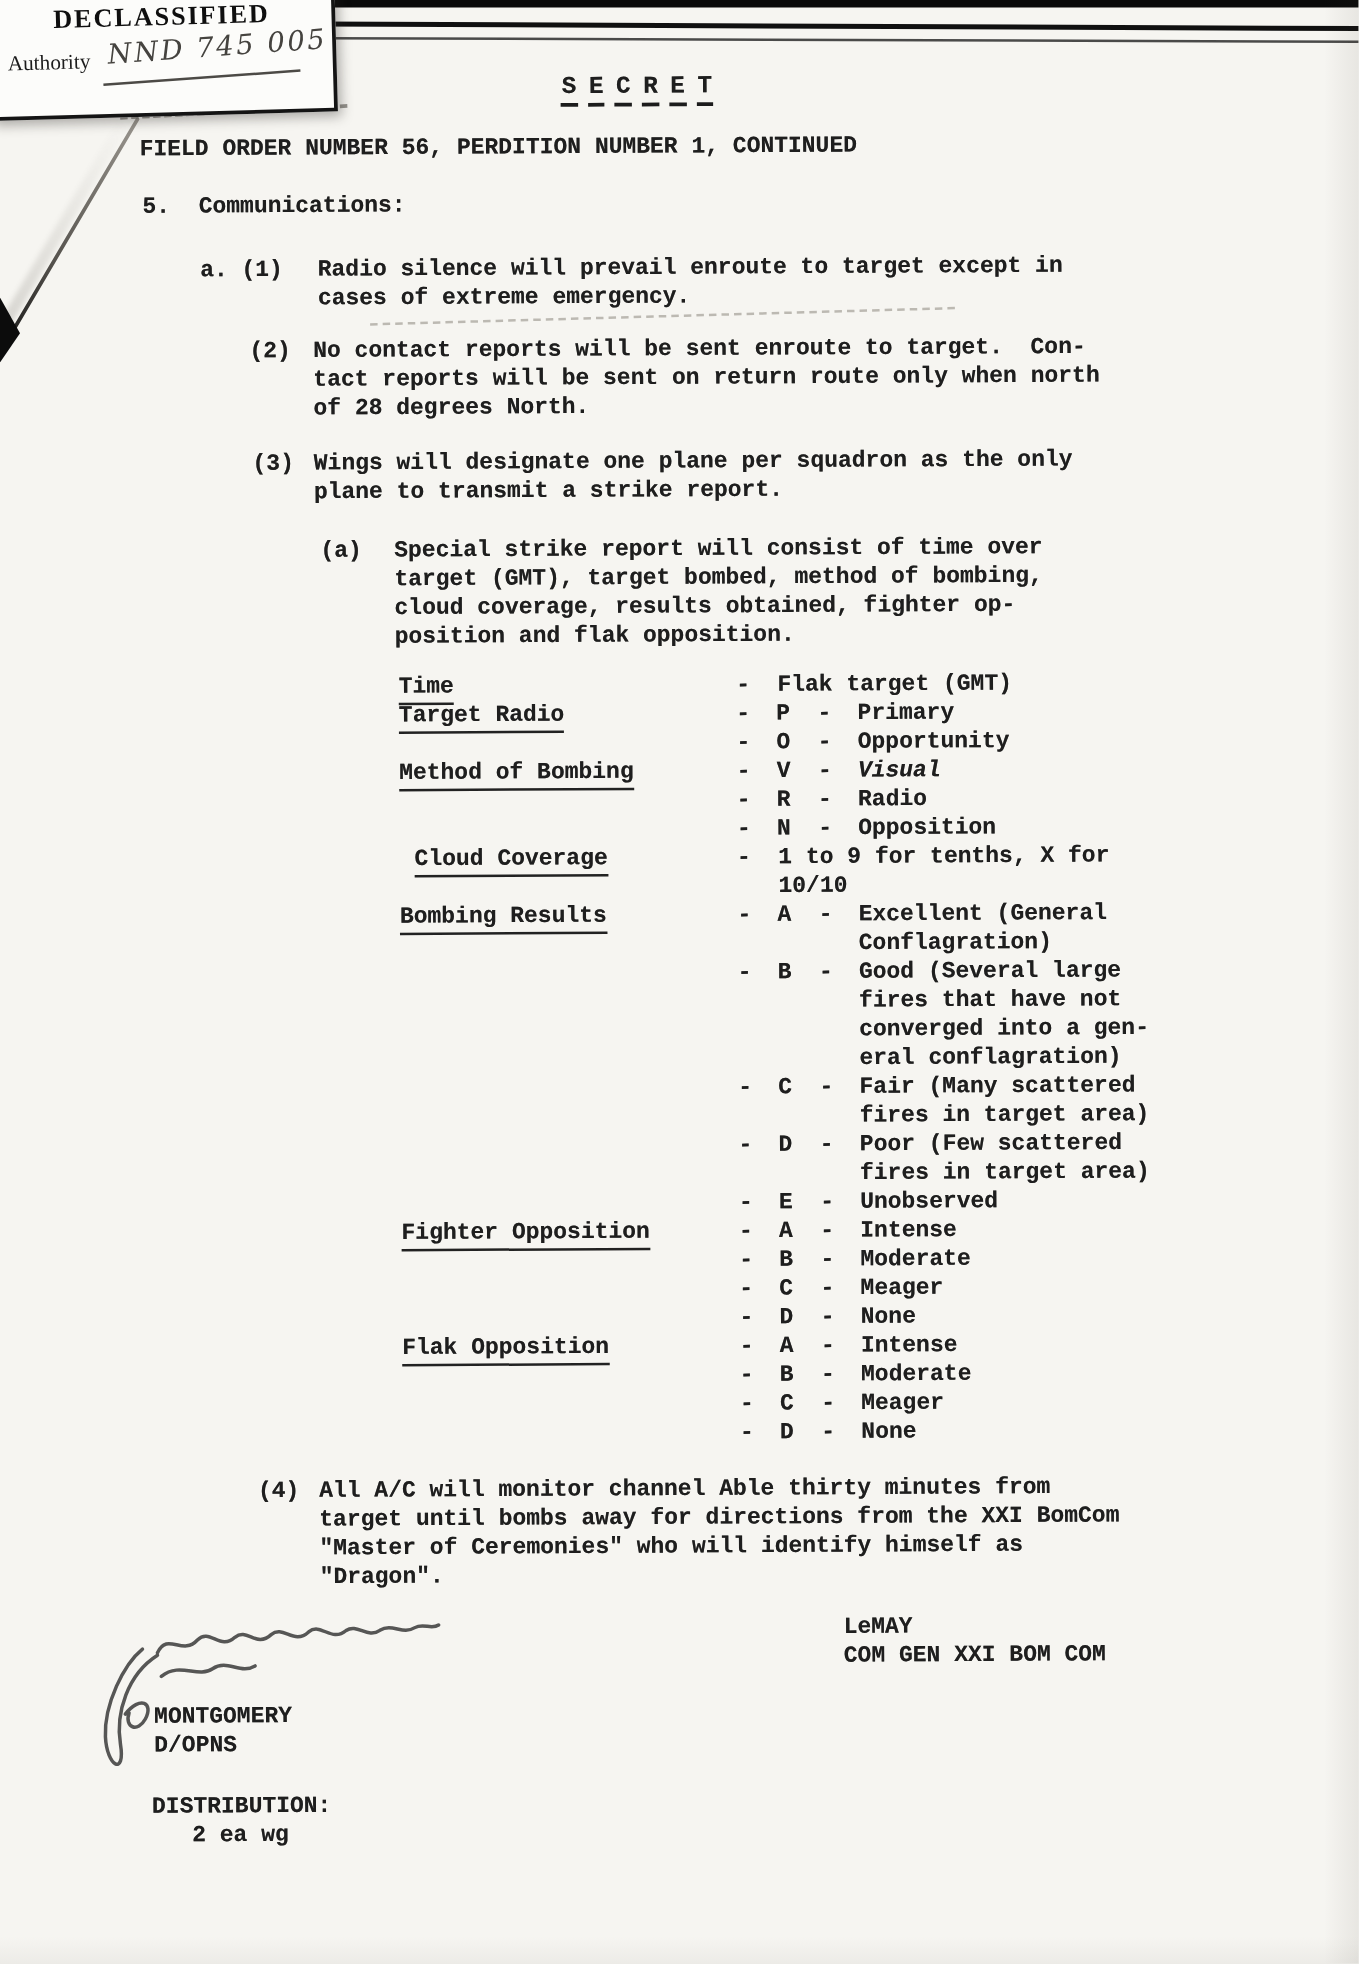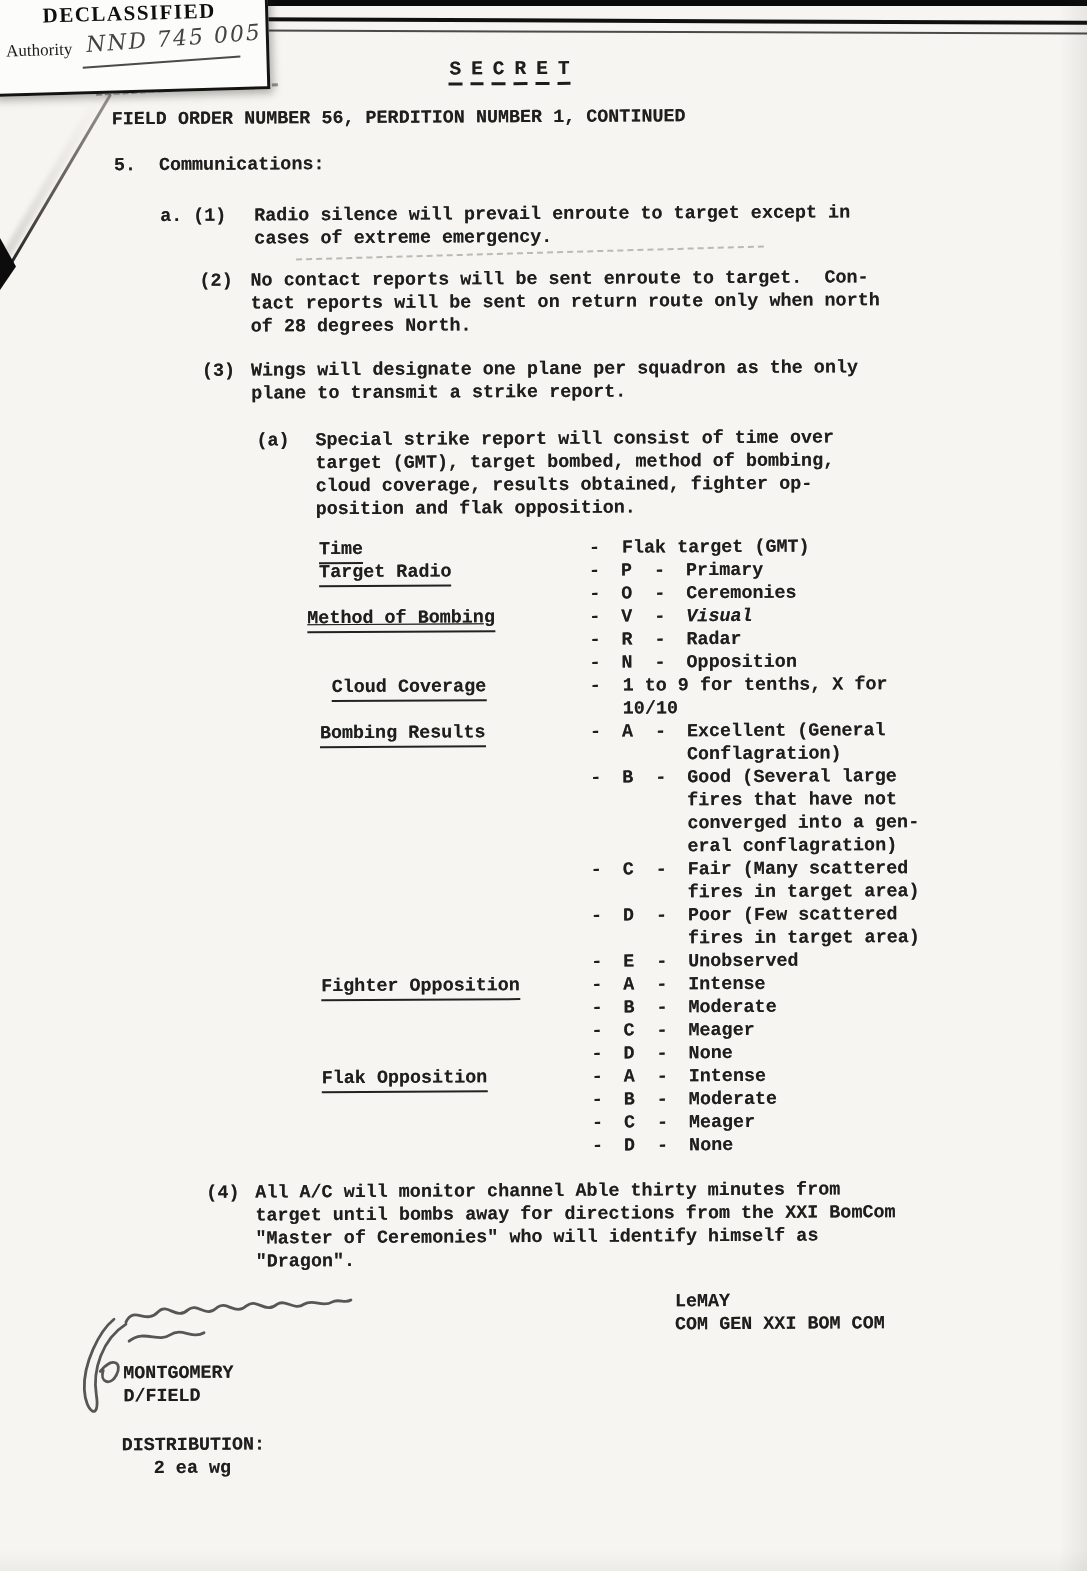--- a/index.html
+++ b/index.html
@@ -98,21 +98,21 @@
     <svg class="sig-svg" width="300" height="140" viewBox="0 0 300 140">
       <g fill="none" stroke="#3a3a3a" stroke-width="2.8" stroke-linecap="round" opacity="0.85">
         <path d="M45,24 C30,36 14,68 15,94 C16,118 31,126 27,100 C23,75 33,44 57,29"></path>
         <path d="M31,76 C43,61 54,67 47,80 C41,91 30,87 34,75"></path>
         <path d="M57,27 C65,10 77,30 89,17 C99,7 107,26 119,15 C129,7 136,24 148,13 C158,5 166,22 178,11 C188,3 196,20 208,10 C217,4 225,17 235,10 C245,4 253,14 263,8 C270,4 276,10 282,6"></path>
         <path d="M60,46 C75,34 89,48 101,40 C113,32 123,45 135,38"></path>
       </g>
     </svg>
 
     <div class="tw" style="left:120px;top:1360px;">MONTGOMERY</div>
-    <div class="tw" style="left:120px;top:1383px;">D/FIELD</div>
+    <div class="tw" style="left:120px;top:1383px;">D/OPNS</div>
 
     <div class="tw" style="left:118px;top:1432px;">DISTRIBUTION:</div>
     <div class="tw" style="left:150px;top:1455px;">2 ea wg</div>
 
   <div class="tw" style="left: 163px; top: 203px;">a.</div>
       <div class="tw" style="left: 196px; top: 203px;">(1)</div>
       <div class="tw" style="left: 257px; top: 203px;">Radio silence will prevail enroute to target except in</div>
       <div class="tw" style="left: 257px; top: 226px;">cases of extreme emergency.</div>
       <div class="tw" style="left: 202px; top: 268px;">(2)</div>
       <div class="tw" style="left: 253px; top: 268px;">No contact reports will be sent enroute to target.  Con-</div>
@@ -135,30 +135,30 @@
       <div class="tw" style="left: 590px; top: 537px;">-</div>
       <div class="tw" style="left: 623px; top: 537px;">Flak target (GMT)</div>
       <div class="tw lbl" style="left: 320px; top: 560px;">Target Radio</div>
       <div class="tw" style="left: 590px; top: 560px;">-</div>
       <div class="tw" style="left: 622px; top: 560px;">P</div>
       <div class="tw" style="left: 655px; top: 560px;">-</div>
       <div class="tw" style="left: 687px; top: 560px;">Primary</div>
       <div class="tw" style="left: 590px; top: 583px;">-</div>
       <div class="tw" style="left: 622px; top: 583px;">O</div>
       <div class="tw" style="left: 655px; top: 583px;">-</div>
-      <div class="tw" style="left: 687px; top: 583px;">Ceremonies</div>
-      <div class="tw lbl" style="left: 308px; top: 606px; text-decoration: underline;">Method of Bombing</div>
+      <div class="tw" style="left: 687px; top: 583px;">Opportunity</div>
+      <div class="tw lbl" style="left: 320px; top: 606px;">Method of Bombing</div>
       <div class="tw" style="left: 590px; top: 606px;">-</div>
       <div class="tw" style="left: 622px; top: 606px;">V</div>
       <div class="tw" style="left: 655px; top: 606px;">-</div>
       <div class="tw" style="left: 687px; top: 606px; font-style: italic;">Visual</div>
       <div class="tw" style="left: 590px; top: 629px;">-</div>
       <div class="tw" style="left: 622px; top: 629px;">R</div>
       <div class="tw" style="left: 655px; top: 629px;">-</div>
-      <div class="tw" style="left: 687px; top: 629px;">Radar</div>
+      <div class="tw" style="left: 687px; top: 629px;">Radio</div>
       <div class="tw" style="left: 590px; top: 652px;">-</div>
       <div class="tw" style="left: 622px; top: 652px;">N</div>
       <div class="tw" style="left: 655px; top: 652px;">-</div>
       <div class="tw" style="left: 687px; top: 652px;">Opposition</div>
       <div class="tw lbl" style="left: 332px; top: 675px;">Cloud Coverage</div>
       <div class="tw" style="left: 590px; top: 675px;">-</div>
       <div class="tw" style="left: 623px; top: 675px;">1 to 9 for tenths, X for</div>
       <div class="tw" style="left: 623px; top: 698px;">10/10</div>
       <div class="tw lbl" style="left: 320px; top: 721px;">Bombing Results</div>
       <div class="tw" style="left: 590px; top: 721px;">-</div>

